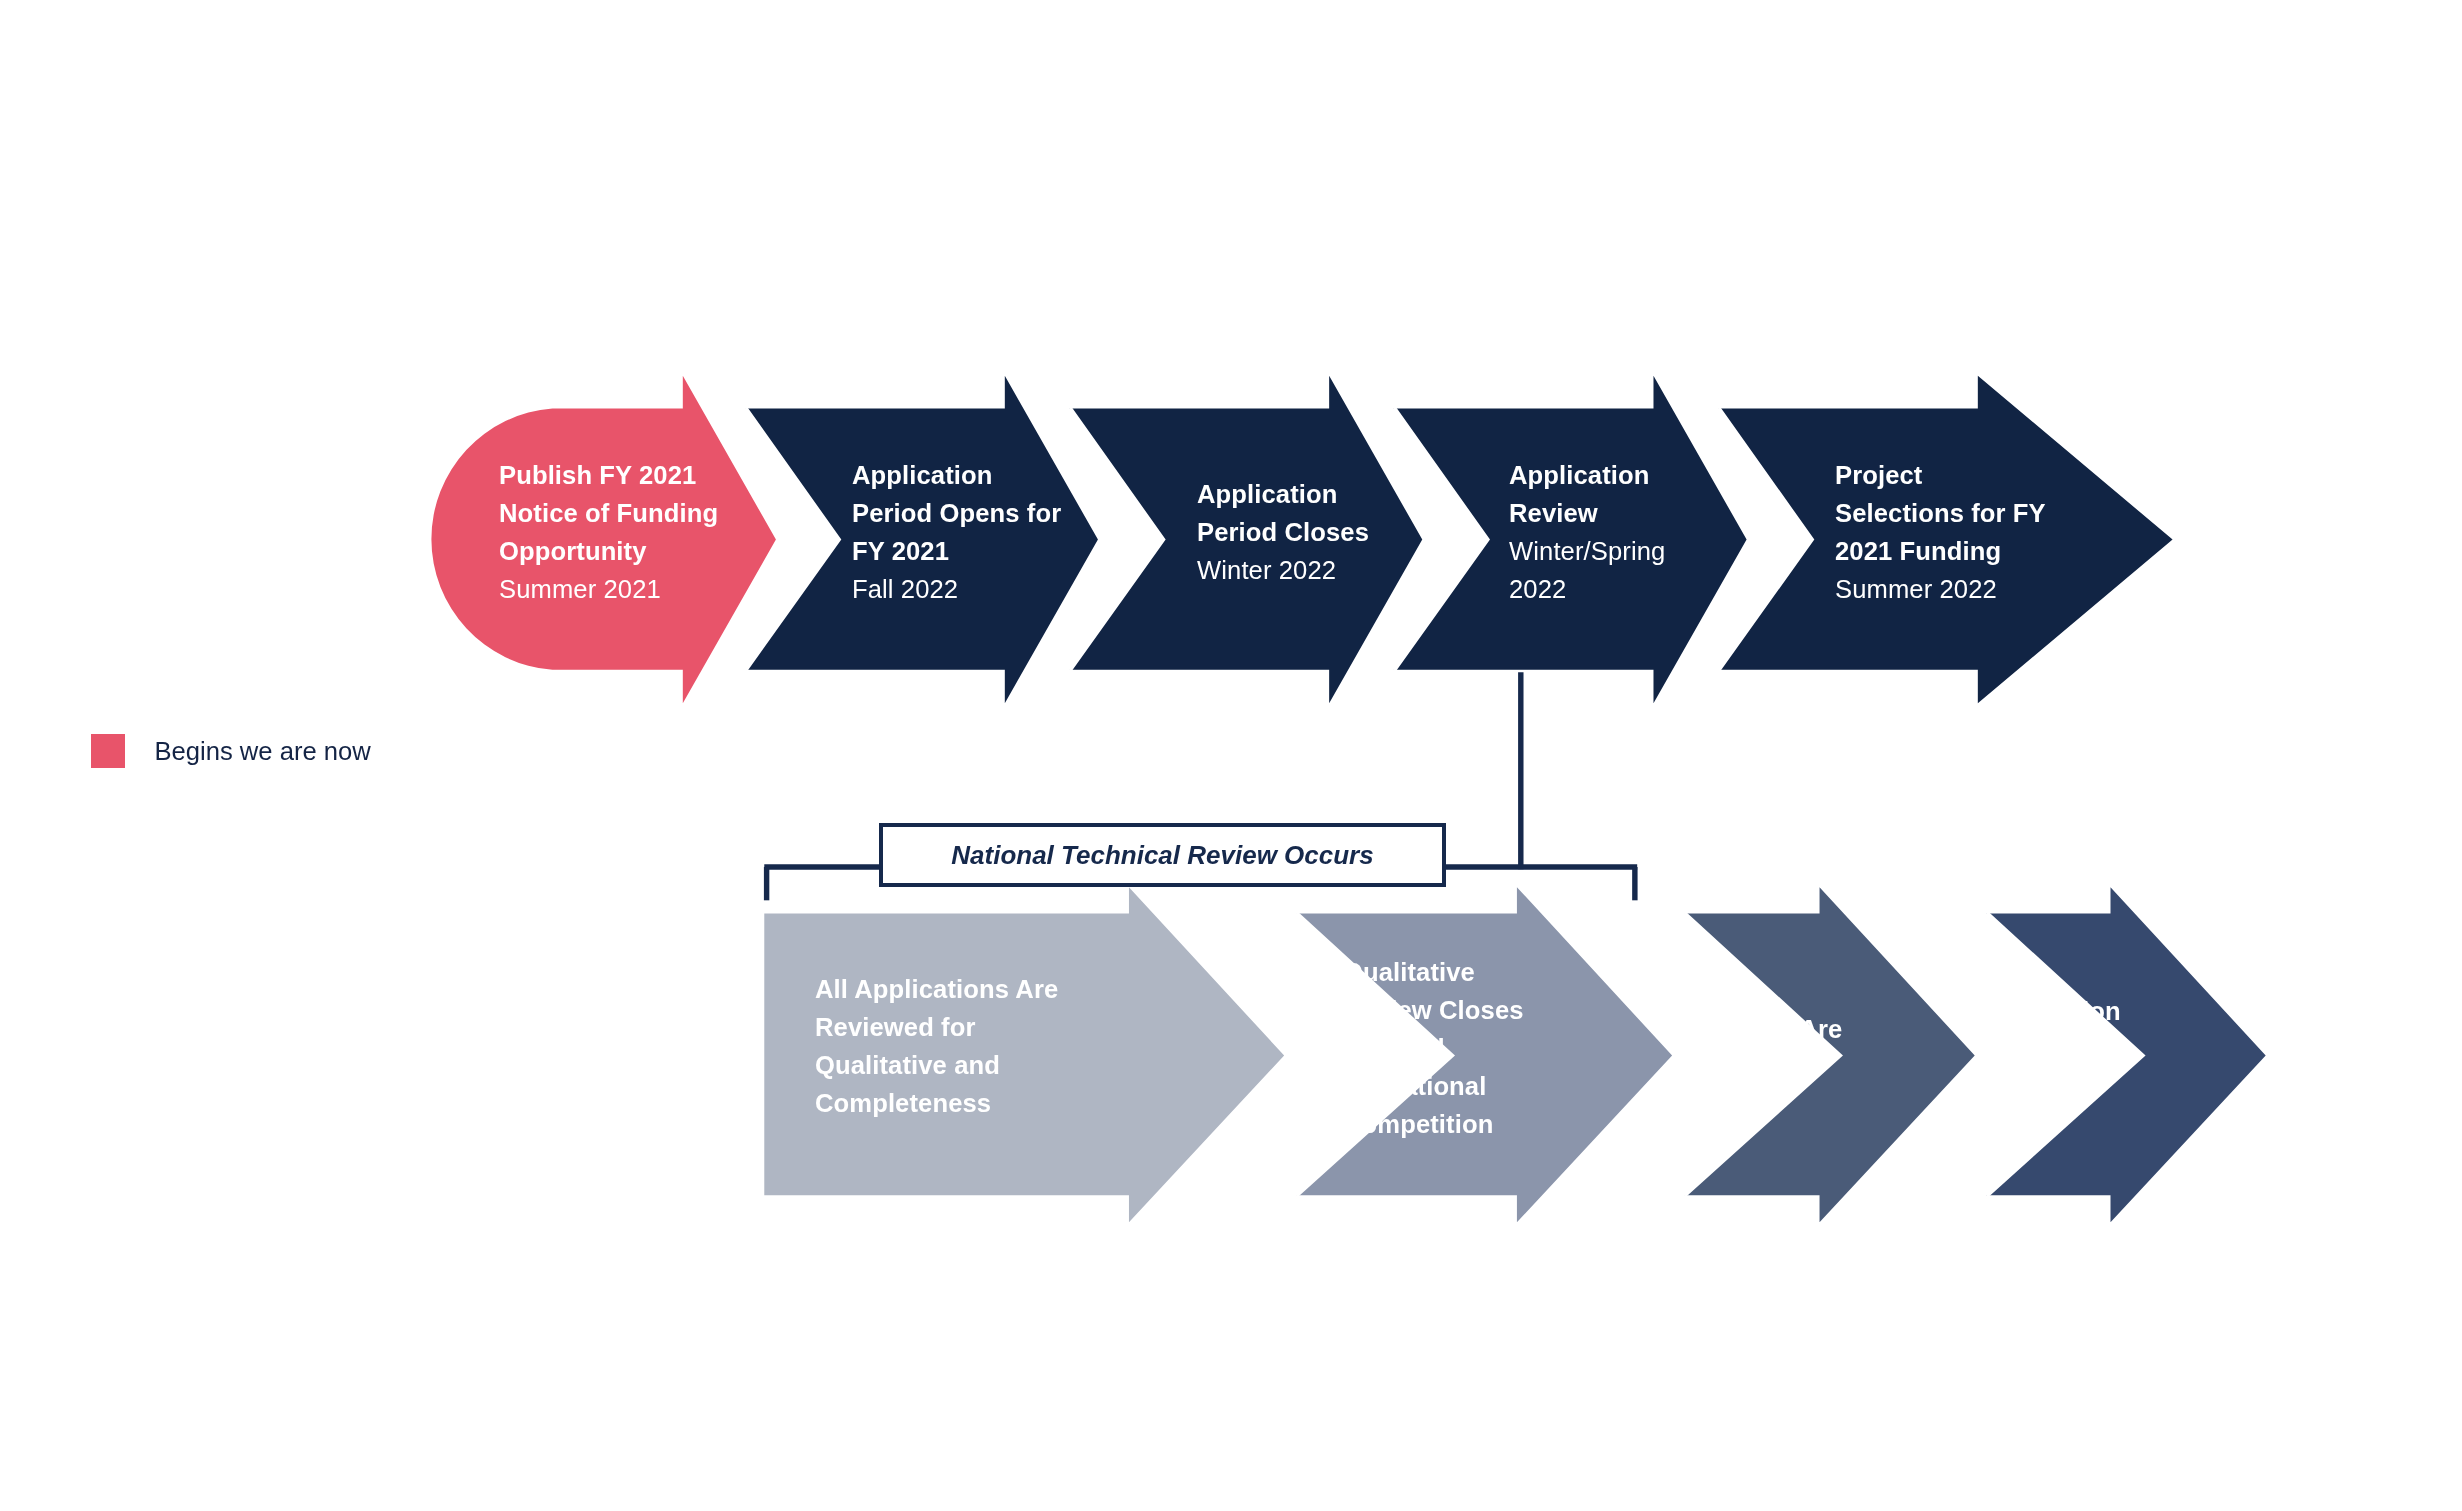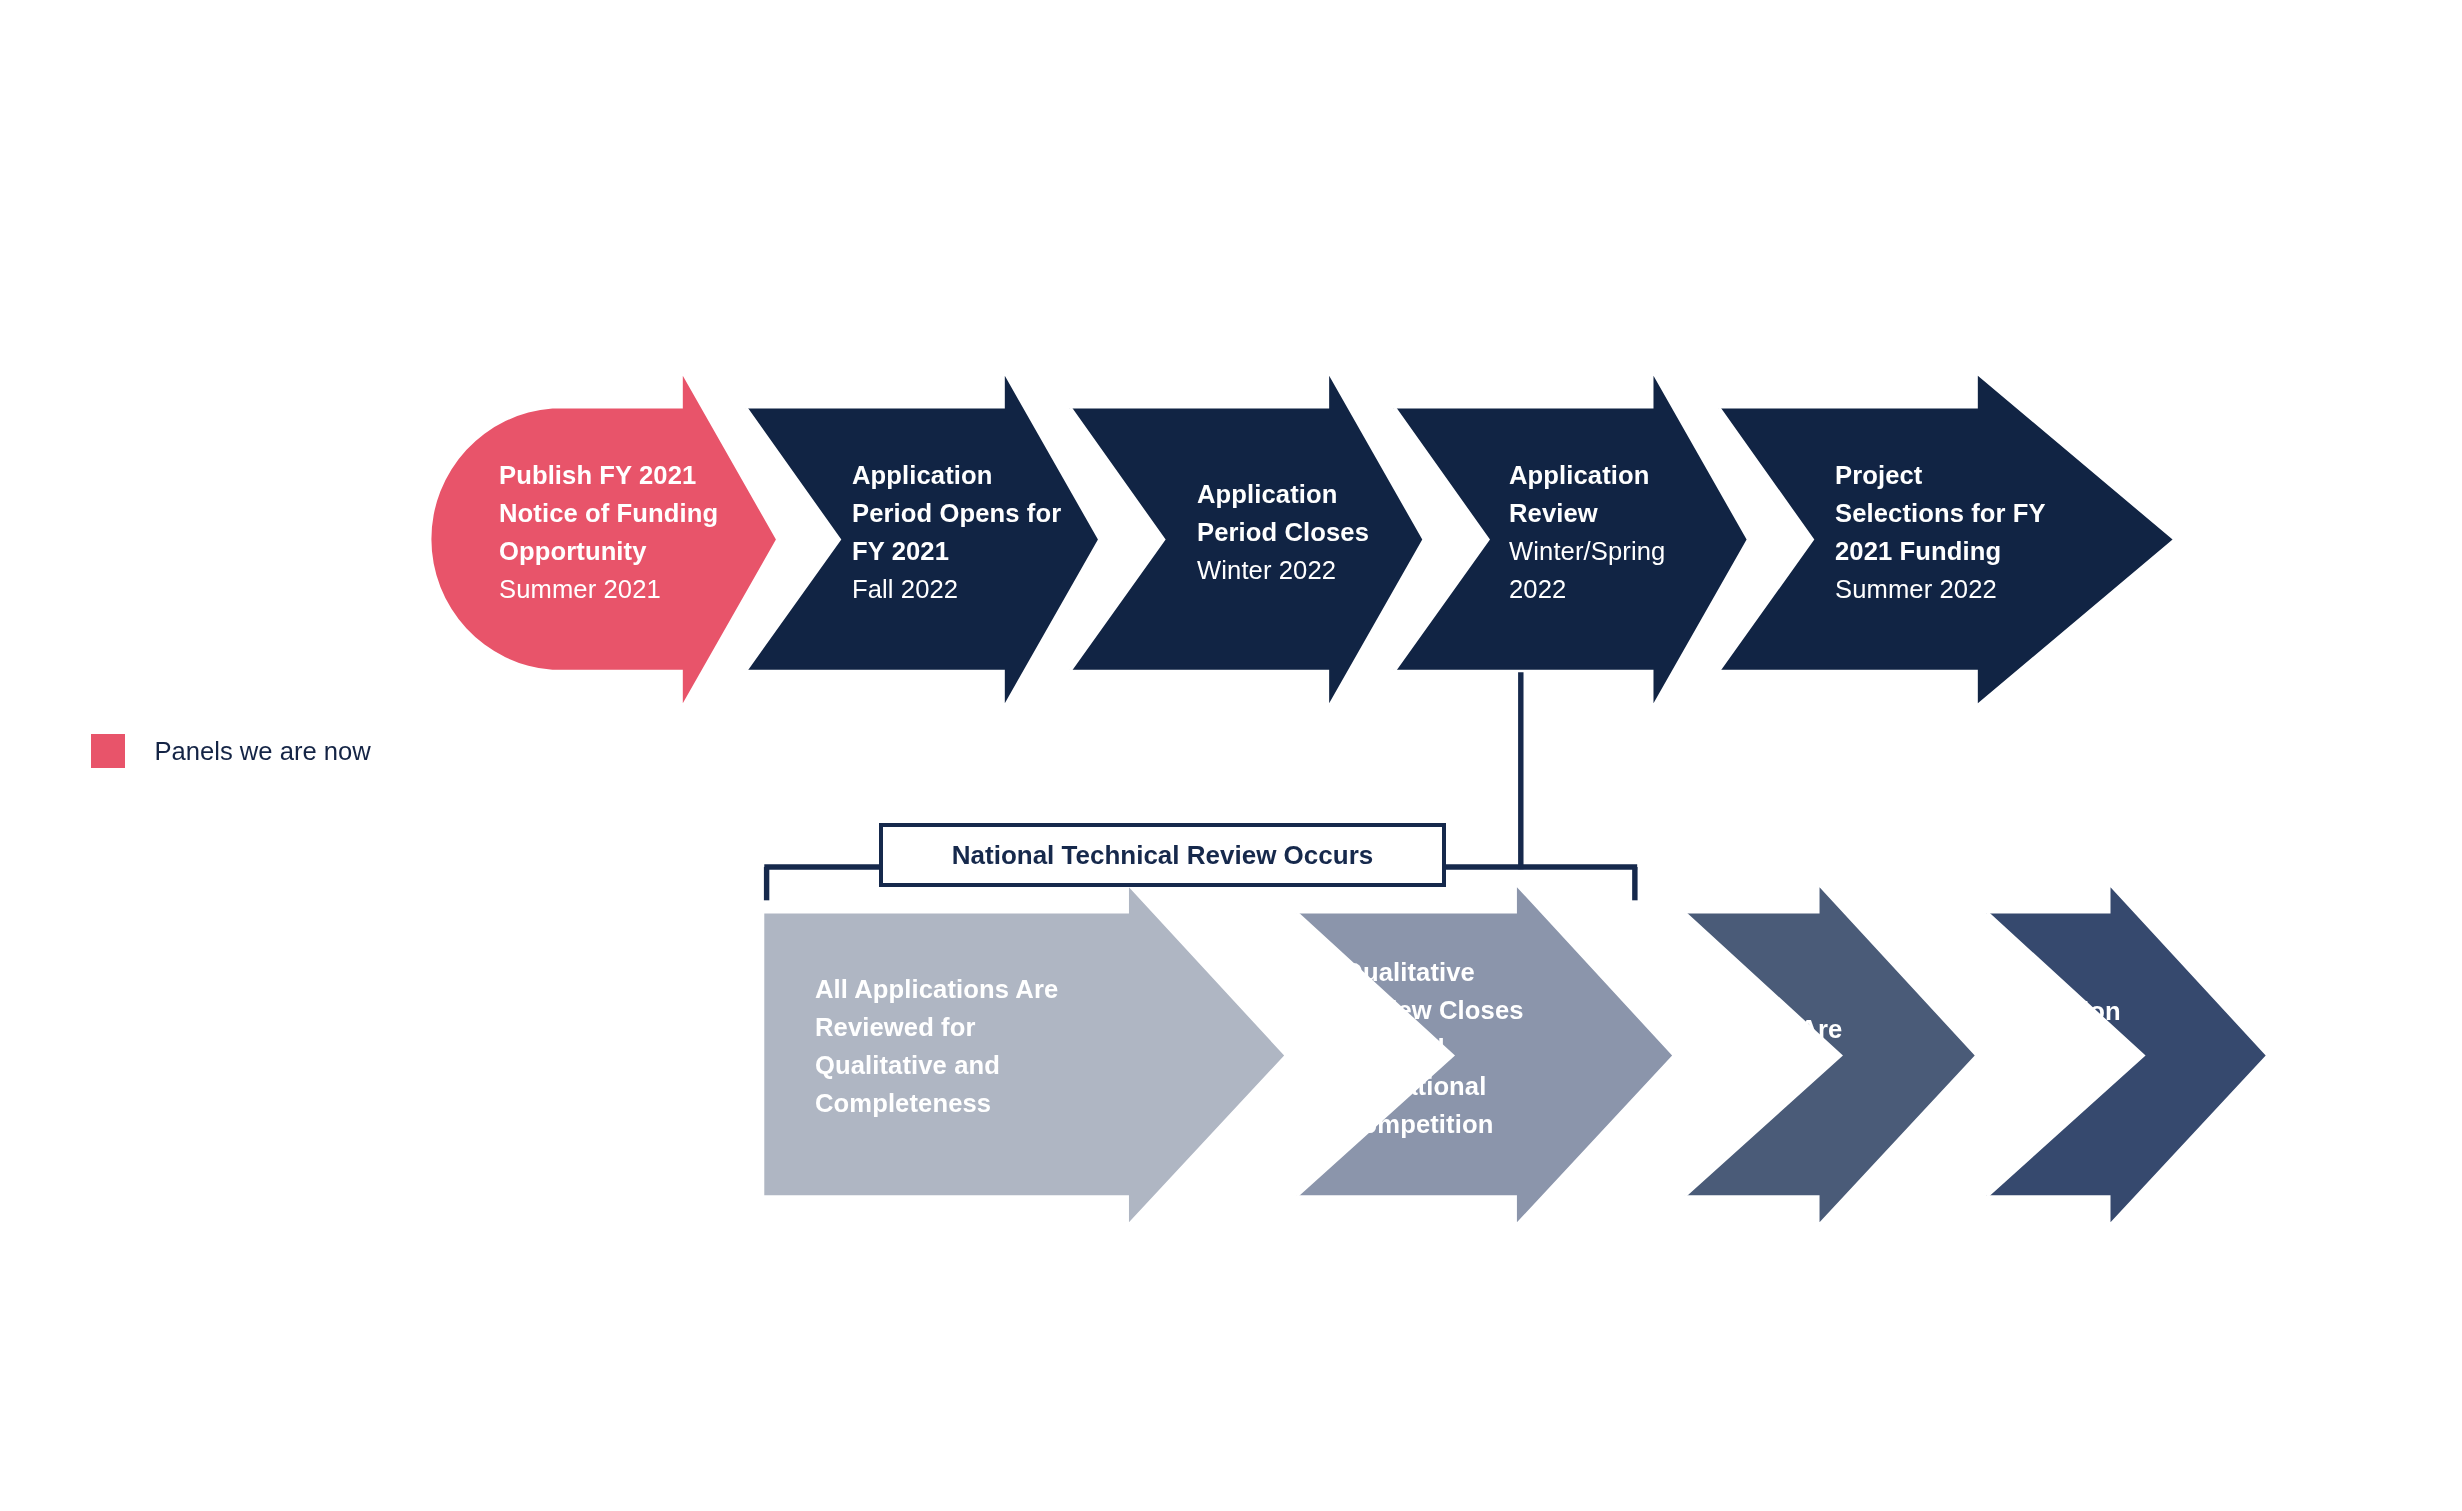--- a/index.html
+++ b/index.html
@@ -38,21 +38,21 @@
 
   
   #ntr{
     position:absolute;
     background:#ffffff;
     border:4.7px solid #16294c;
     box-sizing:border-box;
     display:flex;align-items:center;justify-content:center;
   }
   #ntr span{
-    color:#16294c;font-weight:bold;font-size:26px;white-space:nowrap;
+    color:#16294c;font-weight:bold;font-size:26px;white-space:nowrap;font-style:italic;
   }
 </style>
 </head>
 <body>
 
 <div id="stage">
 
   <svg class="board" viewBox="0 0 3173 1948">
 
     <g>
@@ -149,21 +149,21 @@
 
   <div class="lbl" style="left:1835px;top:456px;width:264px;">
     <div class="hd">Project</div>
     <div class="hd">Selections for FY</div>
     <div class="hd">2021 Funding</div>
     <div class="sb">Summer 2022</div>
   </div>
 
   <div id="legend" style="left:91px;top:734px;">
     <span class="sw"></span>
-    <span class="tx">Panels we are now</span>
+    <span class="tx">Begins we are now</span>
   </div>
 
   <div id="ntr" style="left:879px;top:823px;width:567px;height:64px;">
     <span>National Technical Review Occurs</span>
   </div>
 
   <div class="lbl" style="left:815px;top:970px;width:326px;">
     <div class="hd">All Applications Are</div>
     <div class="hd">Reviewed for</div>
     <div class="hd">Qualitative and</div>

